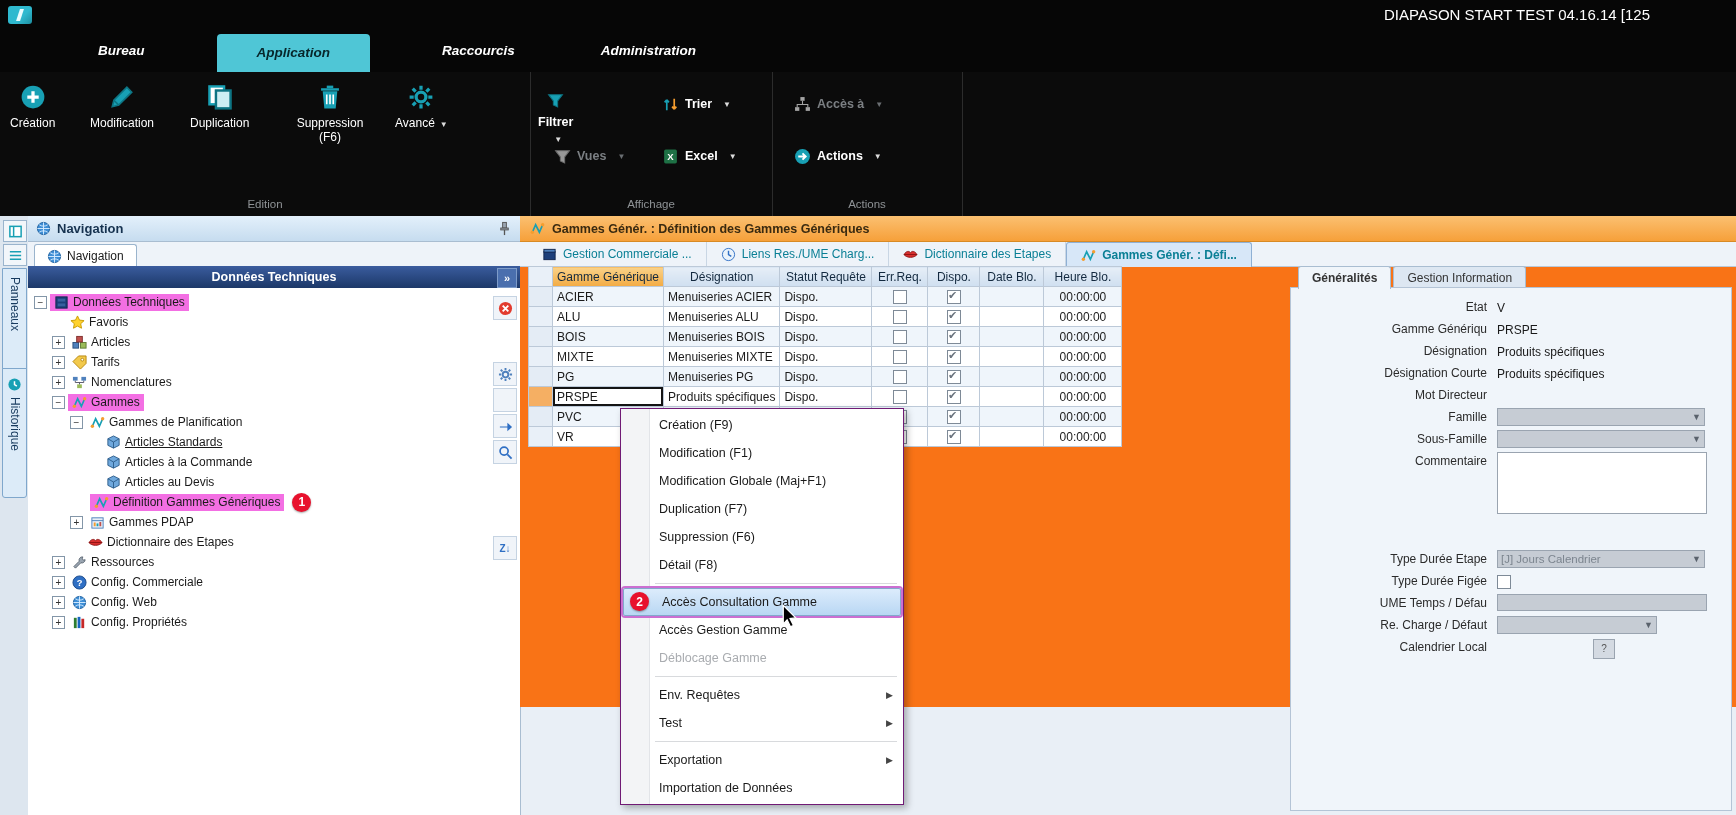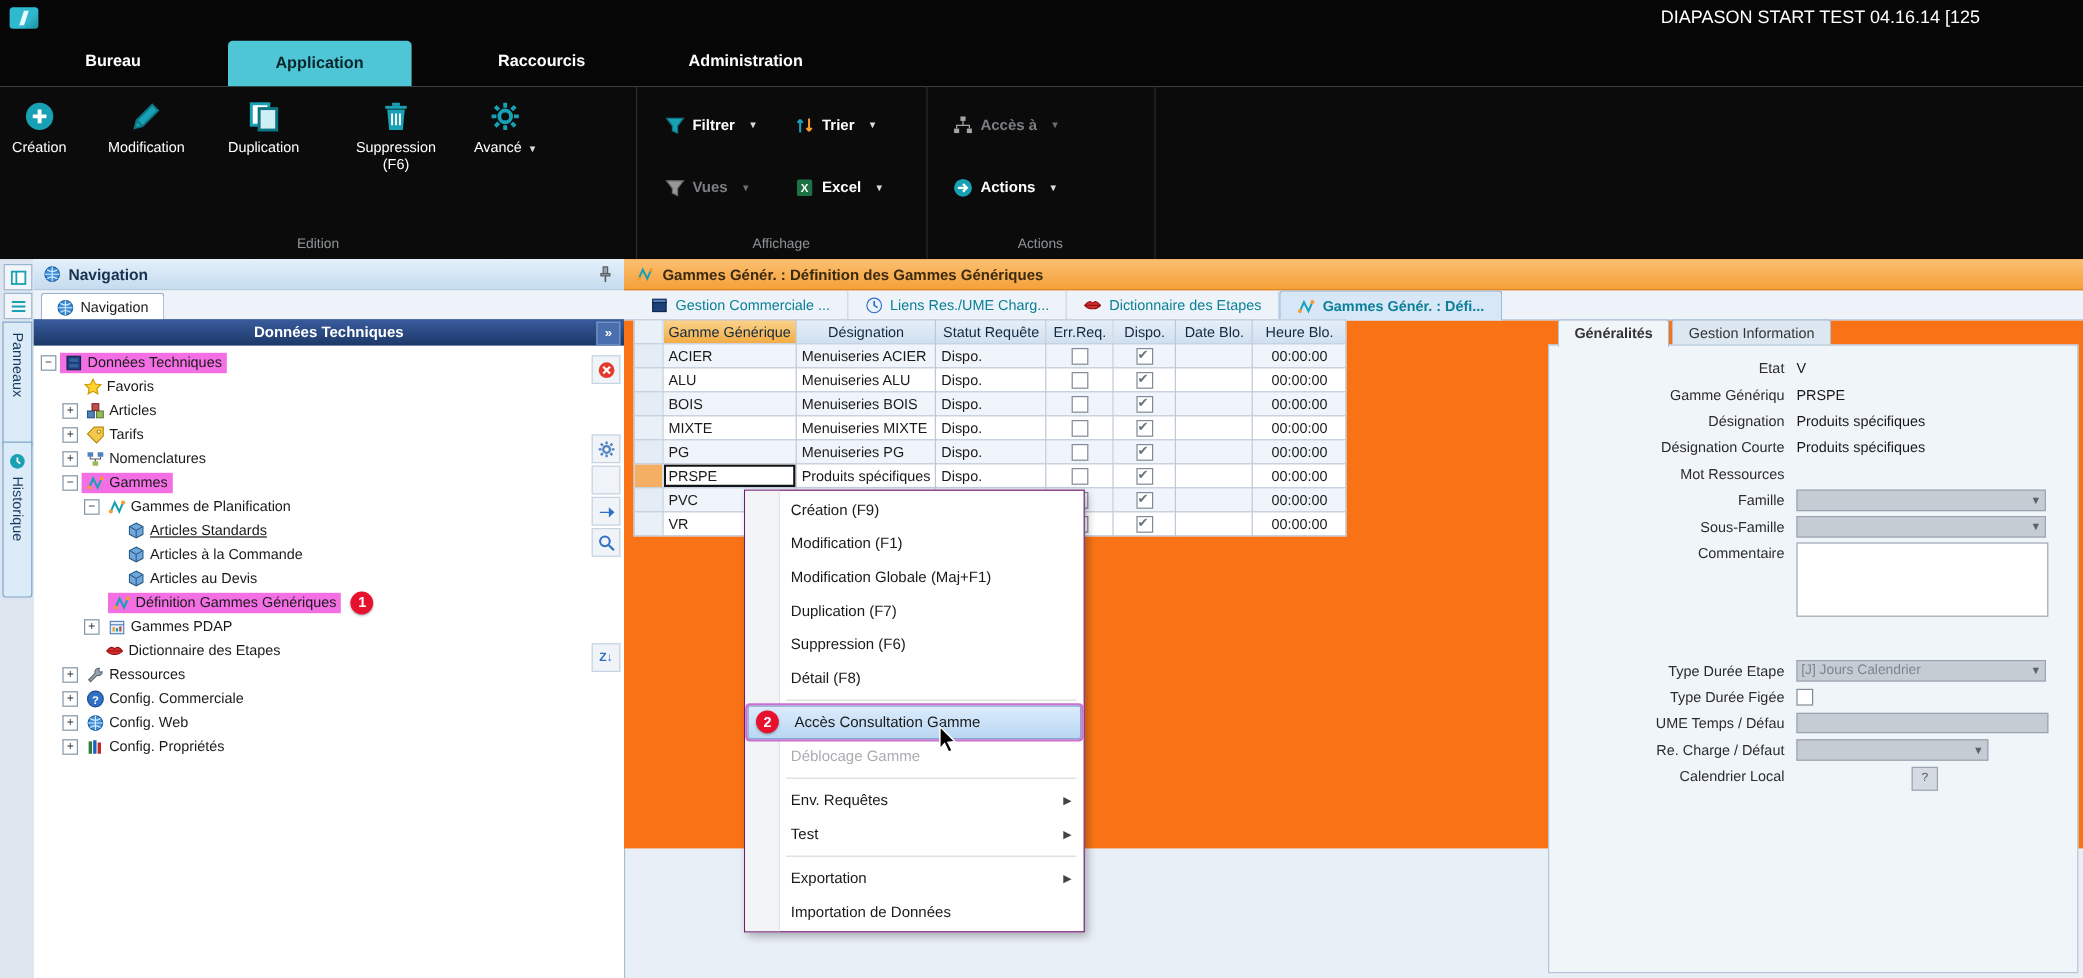--- a/index.html
+++ b/index.html
@@ -8,21 +8,21 @@
   .abs{position:absolute;}
   .icn svg{display:block;width:15px;height:15px;}
   
   #titlebar{left:0;top:0;width:1736px;height:30px;background:#060606;}
   #app-logo{left:8px;top:6px;width:24px;height:18px;border-radius:3px;
             background:linear-gradient(135deg,#2fb9cf 60%,#1d8ea0);}
   #app-logo::after{content:"";position:absolute;left:10px;top:3px;width:4px;height:12px;background:#eafcff;transform:skewX(-18deg);}
   #window-title{right:86px;top:6px;color:#fff;font-size:15px;white-space:nowrap;}
   
   #menubar{left:0;top:30px;width:1736px;height:42px;background:#060606;}
-  #menu-tabs{display:flex;align-items:flex-end;height:42px;padding-left:57px;gap:58px;}
+  #menu-tabs{display:flex;align-items:flex-end;height:42px;padding-left:84px;gap:58px;font-style:italic;}
   .menu-tab{height:42px;line-height:42px;color:#fff;font-size:13.5px;font-weight:bold;padding:0 14px;cursor:default;}
   .menu-tab.active{background:#4fc6d6;color:#07262b;border-radius:4px 4px 0 0;height:38px;line-height:38px;padding:0 40px;}
   
   #ribbon{left:0;top:72px;width:1736px;height:144px;background:#0b0b0b;}
   .rgroup{position:absolute;top:0;height:144px;border-right:1px solid #2c2c2c;}
   .rgrouplabel{position:absolute;bottom:6px;left:0;right:0;text-align:center;color:#8f9396;font-size:11.5px;}
   .rbig{position:absolute;top:12px;display:flex;flex-direction:column;align-items:center;gap:6px;color:#fff;font-size:12px;text-align:center;}
   .rbig .icn svg{width:26px;height:26px;}
   .rsmall{position:absolute;display:flex;align-items:center;gap:6px;color:#fff;font-size:12.5px;font-weight:bold;height:24px;}
   .rsmall .icn svg{width:17px;height:17px;}
@@ -181,21 +181,21 @@
               <path d="M8 1v2.5M8 12.5V15M1 8h2.5M12.5 8H15M2.9 2.9l1.8 1.8M11.3 11.3l1.8 1.8M13.1 2.9l-1.8 1.8M4.7 11.3l-1.8 1.8"></path>
             </g>
           </svg>
         </span>
       <span><span>Avancé</span><span class="caret">▼</span></span>
     </div>
     <div class="rgrouplabel">Edition</div>
   </div>
 
   <div class="rgroup" style="left:530px;width:242px;">
-    <div class="rsmall" style="left:24px;top:20px;">
+    <div class="rsmall" style="left:8px;top:20px;flex-direction:column;">
       <span class="icn">
           <svg viewBox="0 0 16 16">
             <path d="M1.5 2.5h13L10 8.5V14l-4-1.8V8.5z" fill="#18a0b4" stroke="#0d7483"></path>
           </svg>
         </span>
       <span>Filtrer</span>
       <span class="caret">▼</span>
     </div>
     <div class="rsmall" style="left:132px;top:20px;">
       <span class="icn">
@@ -751,21 +751,21 @@
         </div>
         <div class="drow">
           <span class="dlabel">Désignation</span>
           <span class="dctl"><span class="dtext">Produits spécifiques</span></span>
         </div>
         <div class="drow">
           <span class="dlabel">Désignation Courte</span>
           <span class="dctl"><span class="dtext">Produits spécifiques</span></span>
         </div>
         <div class="drow">
-          <span class="dlabel">Mot Ressources</span>
+          <span class="dlabel">Mot Directeur</span>
           <span class="dctl"><span class="dtext"></span></span>
         </div>
         <div class="drow">
           <span class="dlabel">Famille</span>
           <span class="dctl">
             <span class="dselect">
               <span></span>
               <span class="dchev">▼</span>
             </span>
           </span>
@@ -824,20 +824,21 @@
 
 <div id="context-menu" class="abs">
     <div class="mitem"><span>Création (F9)</span></div>
     <div class="mitem"><span>Modification (F1)</span></div>
     <div class="mitem"><span>Modification Globale (Maj+F1)</span></div>
     <div class="mitem"><span>Duplication (F7)</span></div>
     <div class="mitem"><span>Suppression (F6)</span></div>
     <div class="mitem"><span>Détail (F8)</span></div>
     <div class="msep"></div>
     <div class="mitem mhl"><span>Accès Consultation Gamme</span><span class="badge mbadge">2</span></div>
+    <div class="mitem"><span>Accès Gestion Gamme</span></div>
     <div class="mitem mdis"><span>Déblocage Gamme</span></div>
     <div class="msep"></div>
     <div class="mitem"><span>Env. Requêtes</span><span class="marrow">▶</span></div>
     <div class="mitem"><span>Test</span><span class="marrow">▶</span></div>
     <div class="msep"></div>
     <div class="mitem"><span>Exportation</span><span class="marrow">▶</span></div>
     <div class="mitem"><span>Importation de Données</span></div>
   </div>
 
 <div id="cursor" class="abs">

